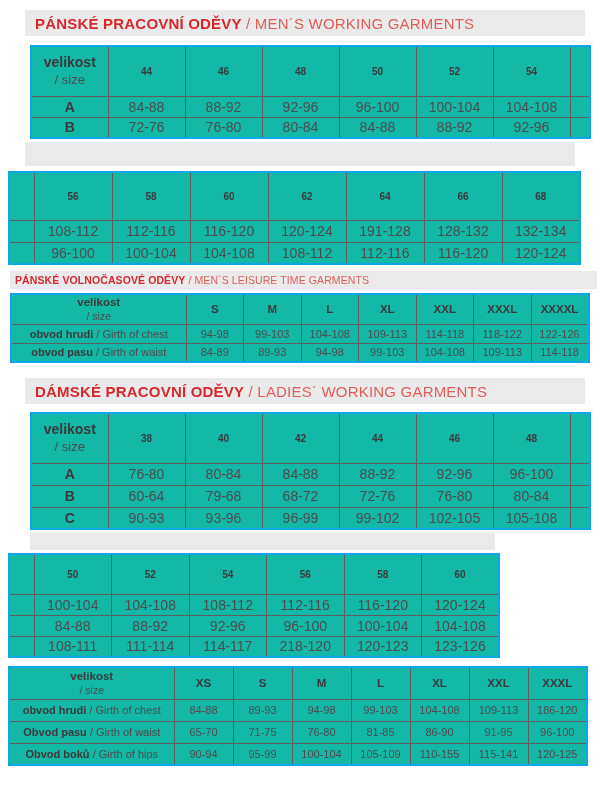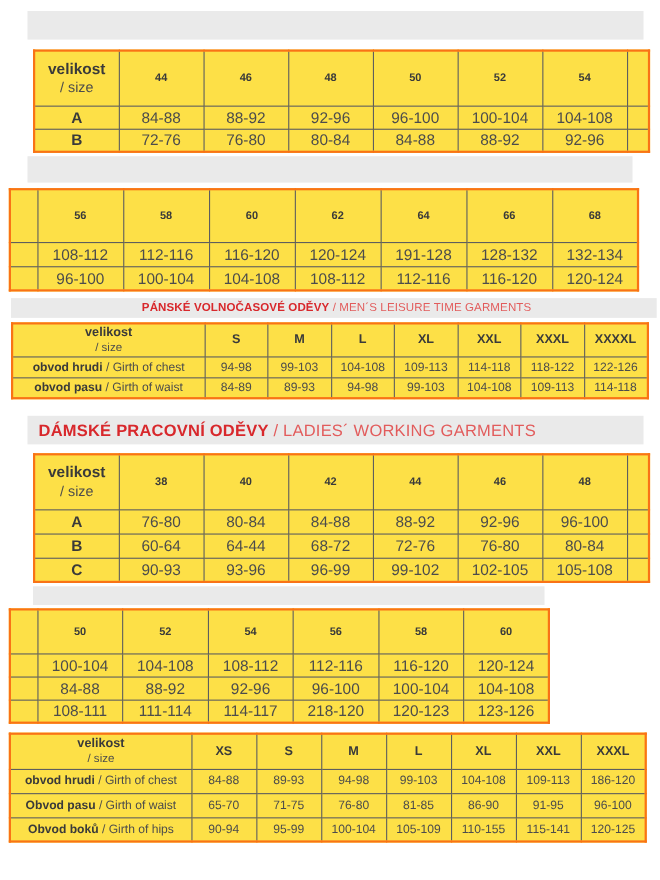--- a/index.html
+++ b/index.html
@@ -8,24 +8,24 @@
     background:#ffffff;
     font-family:"Liberation Sans","DejaVu Sans",sans-serif;
     -webkit-font-smoothing:antialiased;
   }
   .abs{position:absolute;}
   
   .bar{background:#eaeaea;display:flex;align-items:center;}
   .title-cz{font-weight:bold;color:#d8282c;white-space:pre;}
   .title-en{color:#e25c5c;white-space:pre;font-weight:normal;}
   .bar.lg{font-size:15px;padding-left:10px;letter-spacing:.2px;}
-  .bar.sm{font-size:10.5px;padding-left:5px;letter-spacing:.1px;justify-content:center;}
+  .bar.sm{font-size:10.5px;padding-left:5px;letter-spacing:.1px;}
   
-  table.sz-grid{border-collapse:collapse;table-layout:fixed;background:#fde047;
-    border:2px solid #f97316;}
+  table.sz-grid{border-collapse:collapse;table-layout:fixed;background:#14b8a6;
+    border:2px solid #0ea5e9;}
   table.sz-grid th,table.sz-grid td{
     border:1.5px solid #5e5e5e;text-align:center;vertical-align:middle;
     padding:0;overflow:hidden;white-space:nowrap;}
   
   .tbl-lg{font-size:14px;color:#474747;}
   .tbl-lg th.size-col{font-size:10px;font-weight:bold;color:#3a3a3a;}
   .tbl-lg td.val{color:#4c4c4c;font-weight:normal;}
   .tbl-lg .c-bold{font-weight:bold;font-size:14px;color:#3a3a3a;line-height:1.25;}
   .tbl-lg .c-light{font-weight:normal;font-size:13px;color:#4c4c4c;line-height:1.25;}
   .tbl-lg td.row-label{font-weight:bold;color:#3a3a3a;}
@@ -43,20 +43,22 @@
   .t2 thead tr{height:48px;} .t2 tbody tr{height:22px;}
   .t3 thead tr{height:30px;} .t3 tbody tr{height:19px;}
   .t4 thead tr{height:50px;} .t4 tbody tr{height:22px;}
   .t5 thead tr{height:40px;} .t5 tbody tr{height:21px;}
   .t6 thead tr{height:32px;} .t6 tbody tr{height:22px;}
 </style>
 </head>
 <body>
 
 <div class="abs bar lg" style="left:25px;top:10px;width:550px;height:26px;">
+  <span class="title-cz">PÁNSKÉ PRACOVNÍ ODĚVY</span>
+    <span class="title-en"> / MEN´S WORKING GARMENTS</span>
 </div>
 
 <div class="abs tbl-lg t1" style="left:30px;top:45px;">
     <table class="sz-grid t1">
       <colgroup>
         <col style="width: 77px;">
         <col style="width: 77px;">
         <col style="width: 77px;">
         <col style="width: 77px;">
         <col style="width: 77px;">
@@ -251,21 +253,21 @@
           <td class="val">80-84</td>
           <td class="val">84-88</td>
           <td class="val">88-92</td>
           <td class="val">92-96</td>
           <td class="val">96-100</td>
           <td class="stub"></td>
         </tr>
         <tr>
           <td class="row-label"><span class="l-bold">B</span></td>
           <td class="val">60-64</td>
-          <td class="val">64-44</td>
+          <td class="val">79-68</td>
           <td class="val">68-72</td>
           <td class="val">72-76</td>
           <td class="val">76-80</td>
           <td class="val">80-84</td>
           <td class="stub"></td>
         </tr>
         <tr>
           <td class="row-label"><span class="l-bold">C</span></td>
           <td class="val">90-93</td>
           <td class="val">93-96</td>

